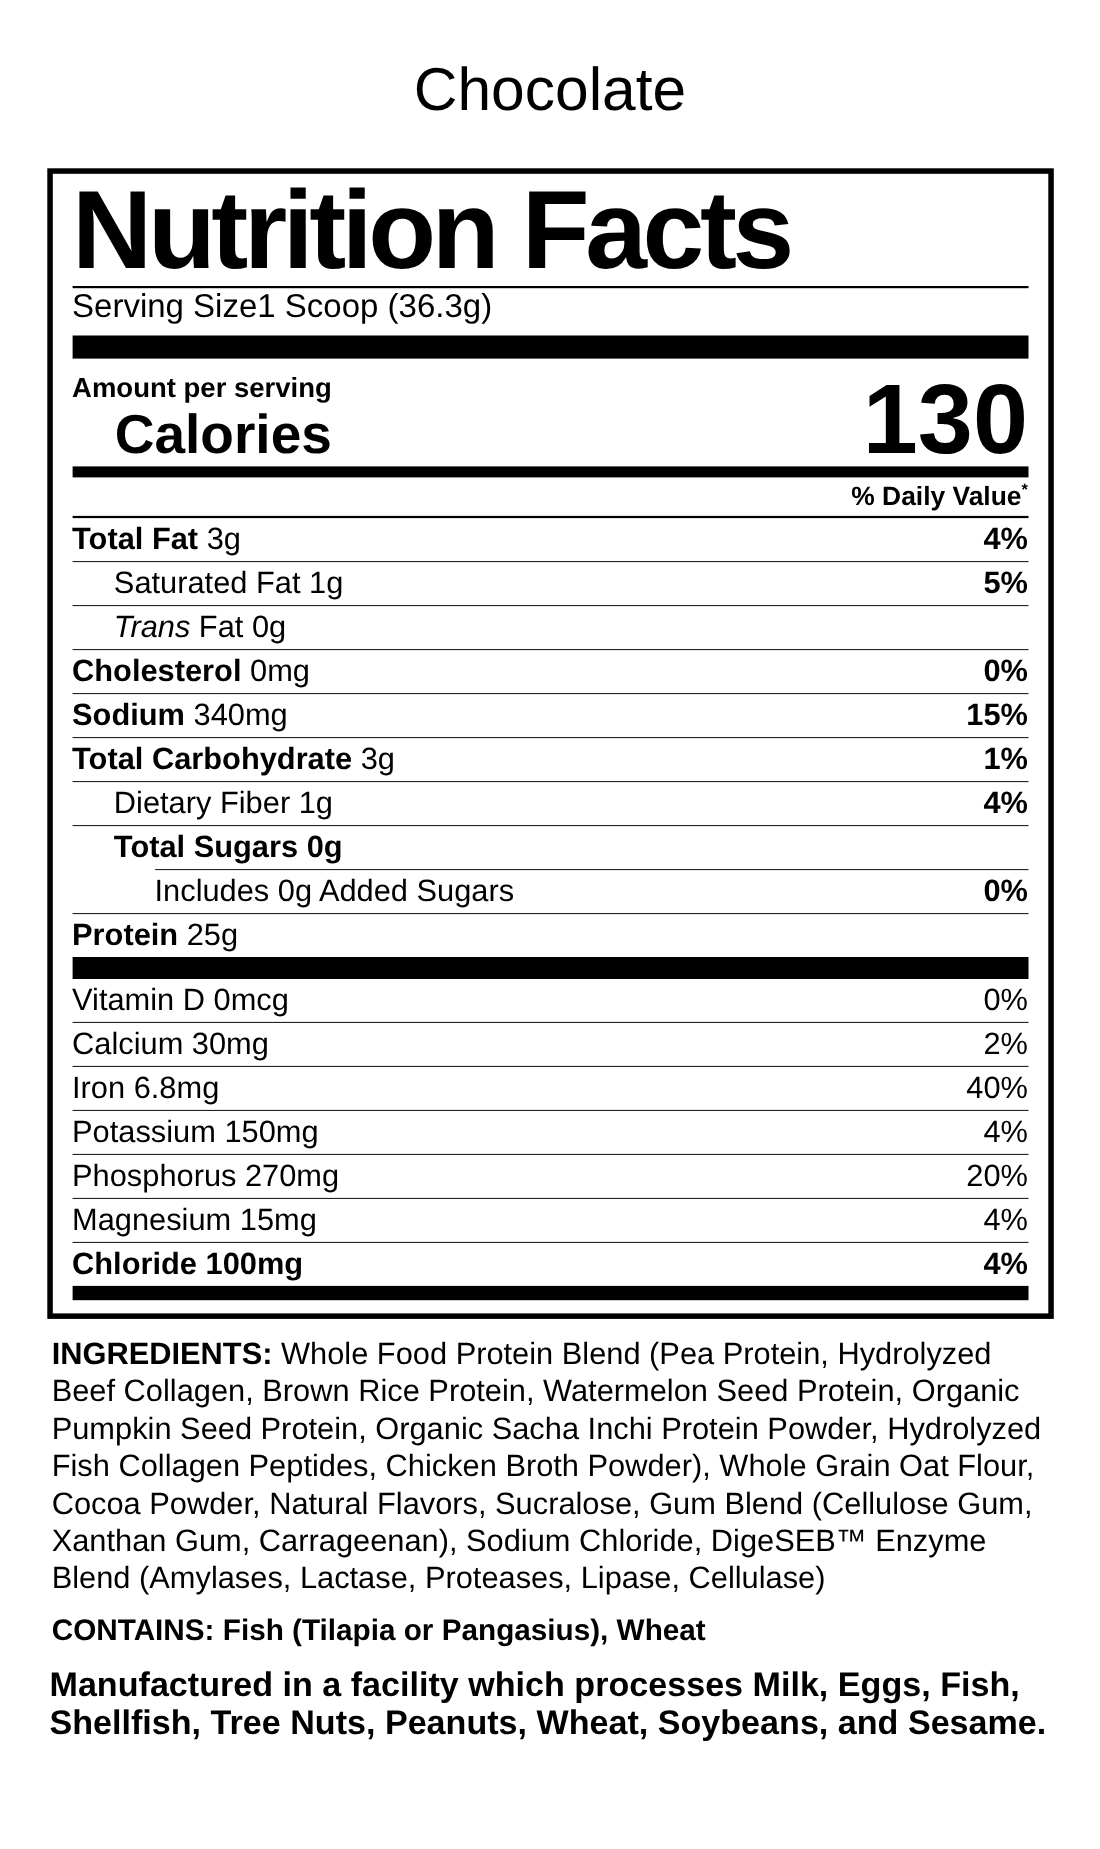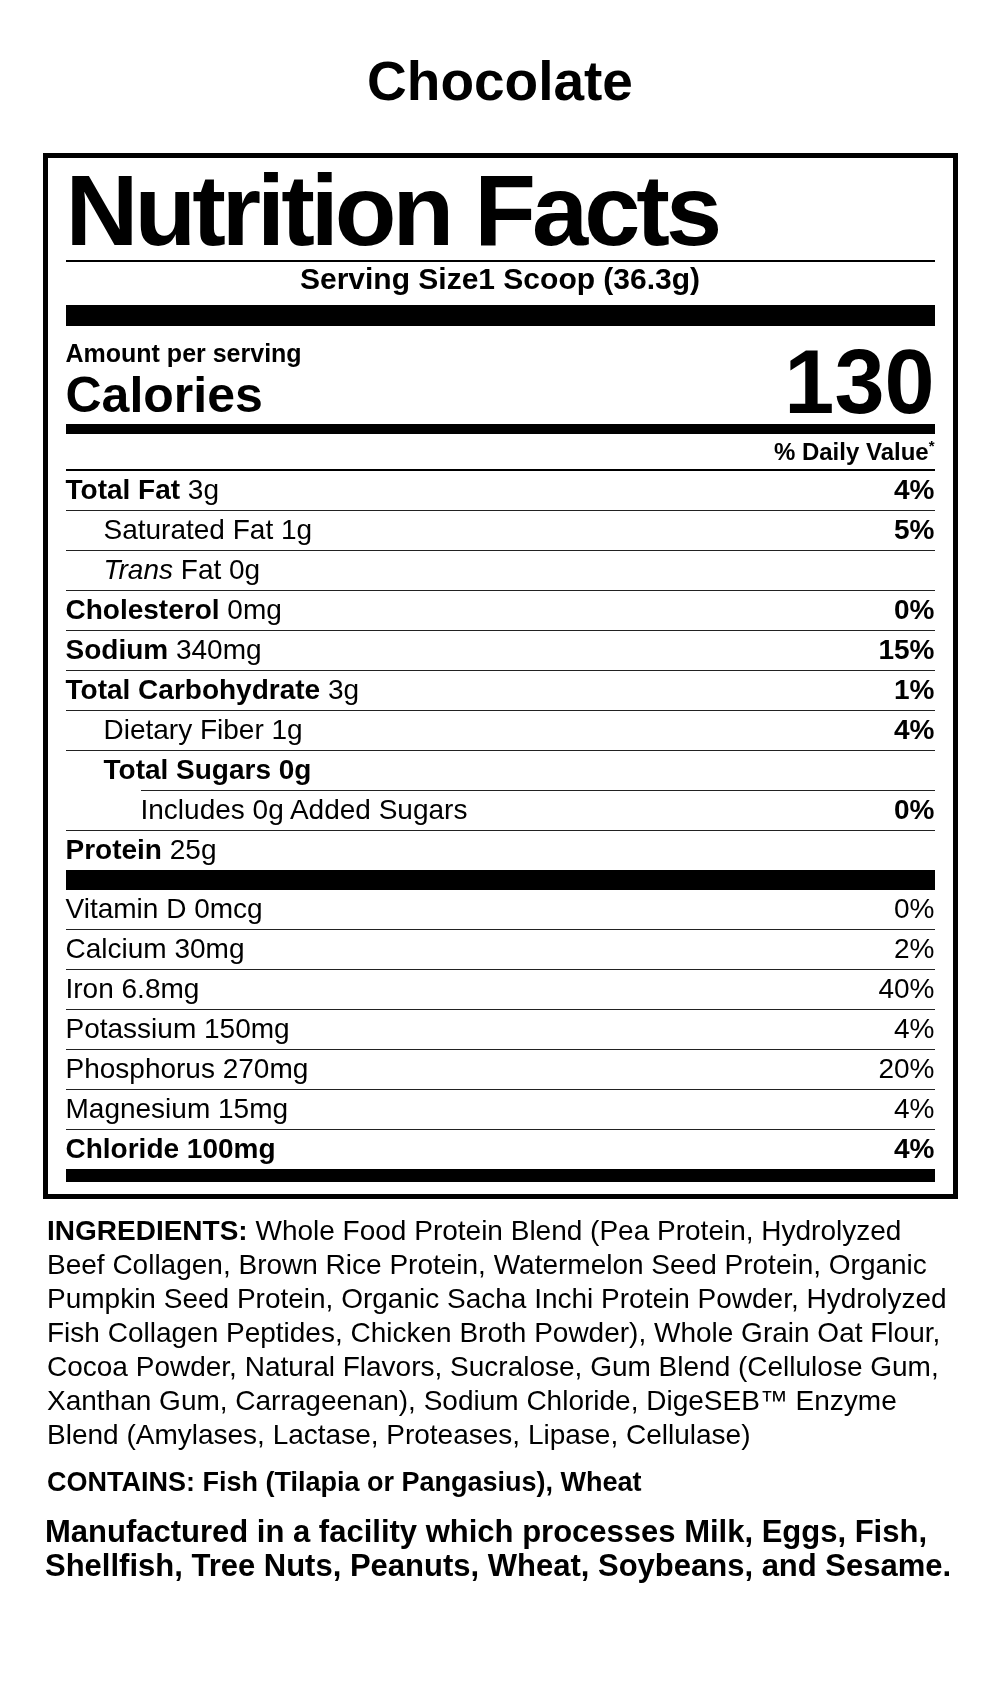--- a/index.html
+++ b/index.html
@@ -3,39 +3,39 @@
 <meta charset="utf-8">
 <style>
   html,body { margin:0; padding:0; }
   body {
     width:1000px; height:1681px; background:#ffffff; color:#000;
     font-family:"Liberation Sans","DejaVu Sans",sans-serif;
     -webkit-font-smoothing:antialiased;
   }
   .flavor-title {
     padding-top:54px; text-align:center;
-    font-size:55px; font-weight:bold; line-height:1; letter-spacing:0;
+    font-size:55px; font-weight:normal; line-height:1; letter-spacing:0;
   }
   .nf-box {
     width:915px; margin:44px auto 0; box-sizing:border-box;
     border:5px solid #000; padding:0 18px 12px;
   }
   .nf-title {
     font-size:101px; font-weight:bold; letter-spacing:-4px;
     line-height:96px; margin-top:4px; white-space:nowrap;
   }
   .nf-rule { border-top:2px solid #000; margin-top:2px; }
   .servings { font-size:30px; line-height:34px; margin-top:7px; }
   .serving-row {
-    display:flex; justify-content:center;
-    font-size:30px; font-weight:bold; line-height:34px;
+    display:flex; justify-content:flex-start;
+    font-size:30px; font-weight:normal; line-height:34px;
   }
   .bar { background:#000; }
   .bar-thick { height:21px; margin-top:9px; }
-  .cal-block { display:flex; justify-content:space-between; align-items:flex-end; margin-top:13px; }
+  .cal-block { display:flex; justify-content:space-between; align-items:flex-end; margin-top:13px;text-align:right; }
   .amount-per-serving { font-size:25px; font-weight:bold; line-height:28px; margin-bottom:3px; }
   .cal-label { font-size:50px; font-weight:bold; line-height:50px; }
   .cal-value { font-size:90px; font-weight:bold; line-height:72px; padding-bottom:2px; }
   .bar-mid { height:10px; margin-top:4px; }
   .dv-header {
     text-align:right; font-size:24px; font-weight:bold; line-height:26px;
     padding:5px 0 4px; border-bottom:2px solid #000;
   }
   .dv-header sup { font-size:15px; vertical-align:super; line-height:0; }
   .nf-row {

